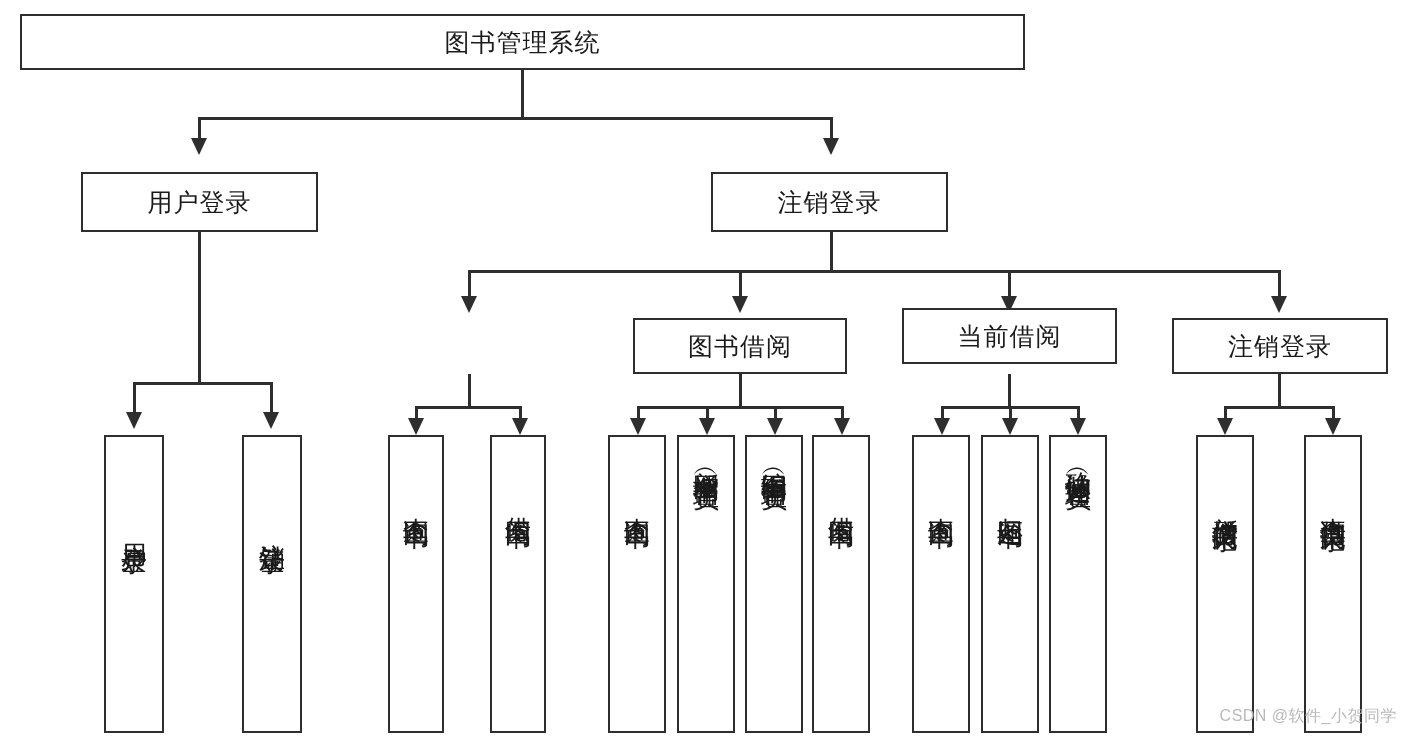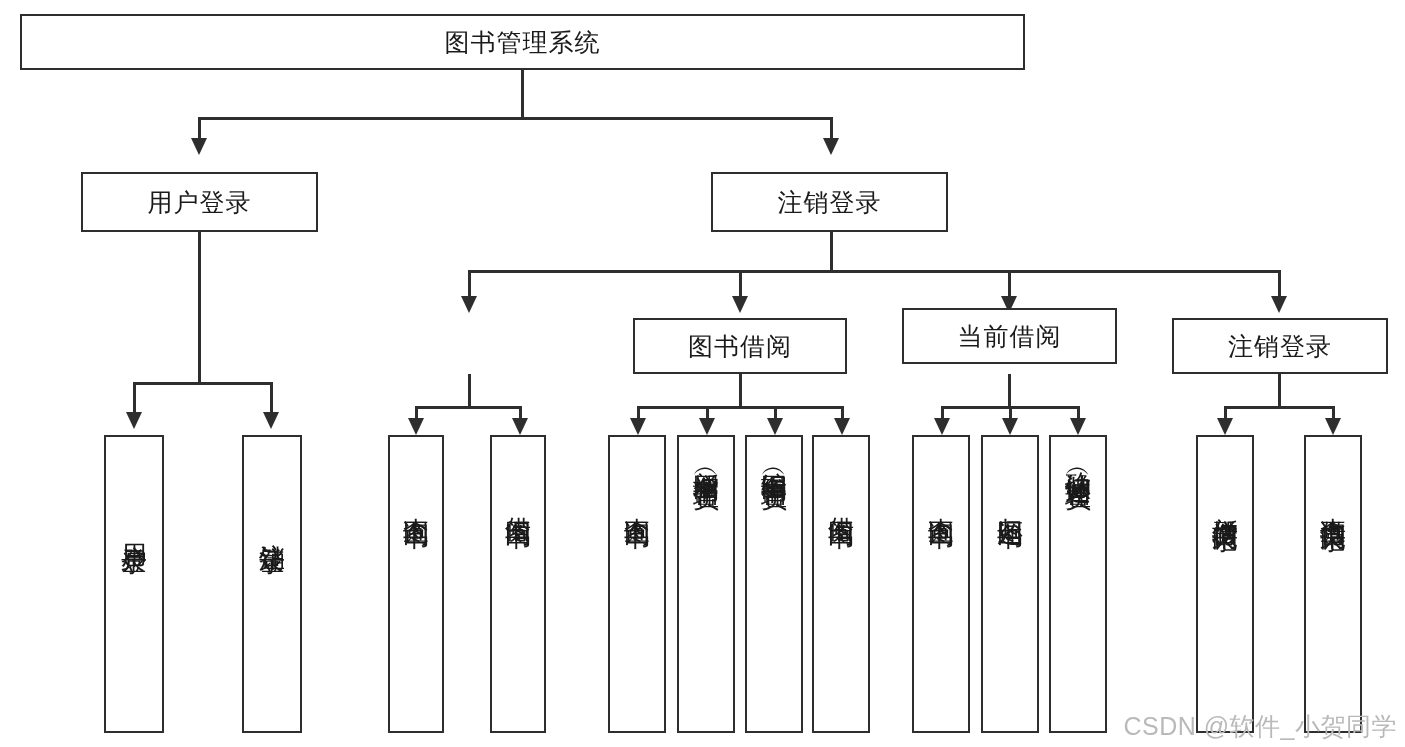--- a/index.html
+++ b/index.html
@@ -58,22 +58,22 @@
     position:absolute;
     width:0;height:0;
     border-left:8px solid transparent;
     border-right:8px solid transparent;
     border-top:17px solid #2e2e2e;
   }
 
   
   #watermark{
     position:absolute;
-    right:8px;bottom:4px;
-    font-size:25px;
+    right:8px;bottom:20px;
+    font-size:16px;
     color:#b9b9b9;
     white-space:nowrap;
     letter-spacing:0.5px;
   }
 </style>
 </head>
 <body>
 
 <div id="diagram">
 

